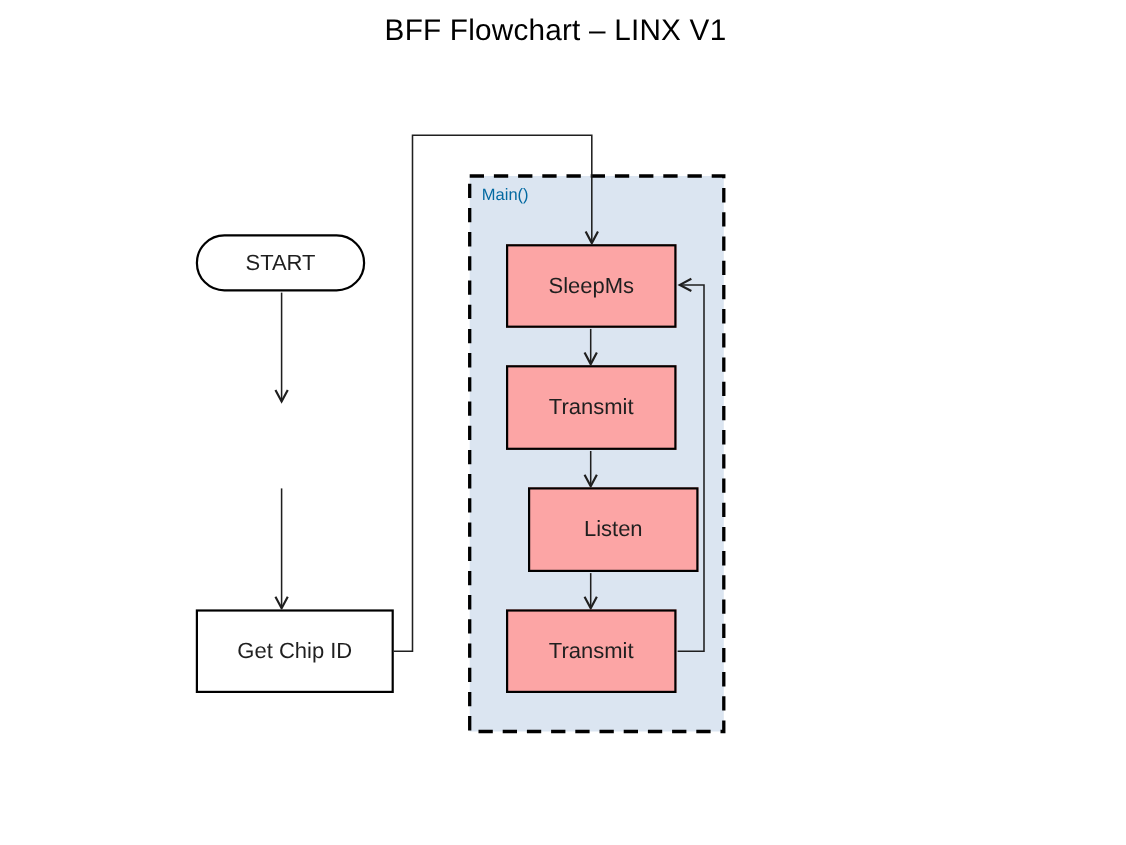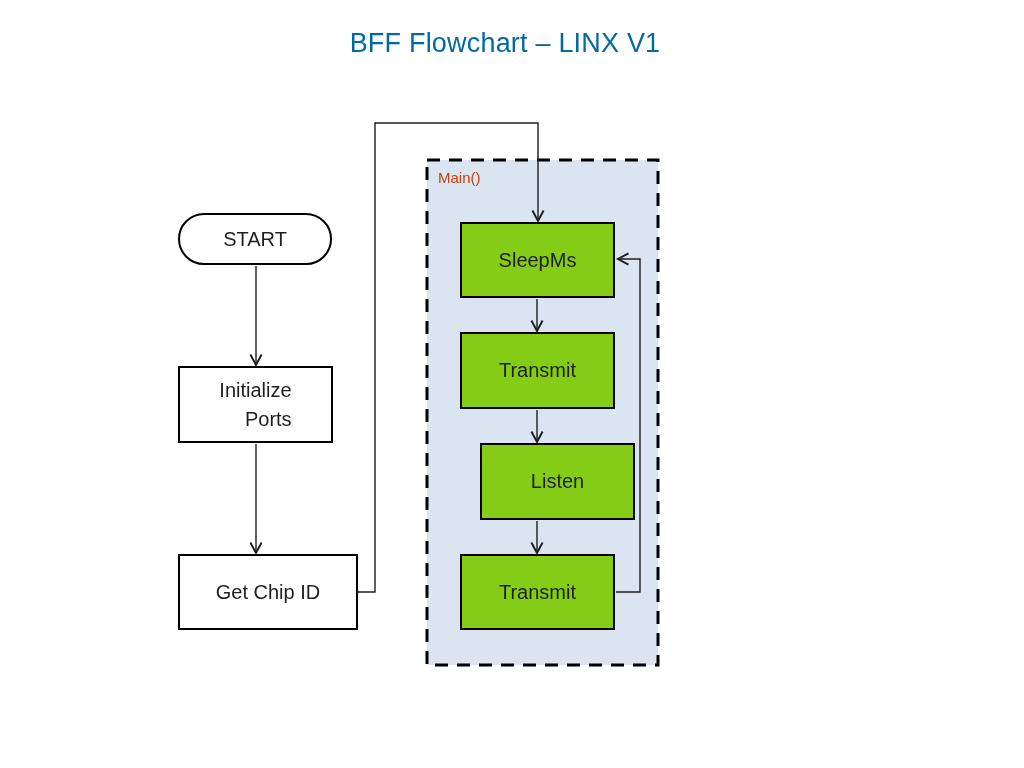--- a/index.html
+++ b/index.html
@@ -11,25 +11,25 @@
   .slide {
     position: relative;
     width: 1024px;
     height: 768px;
     background: #ffffff;
     overflow: hidden;
   }
   .title {
     position: absolute;
     left: 0;
-    top: 28px;
+    top: 12px;
     width: 1010px;
     text-align: center;
     font-size: 27px;
-    color: #0369a1;
+    color: #000000;
     letter-spacing: 0.2px;
   }
   .wires {
     position: absolute;
     left: 0;
     top: 0;
     width: 1024px;
     height: 768px;
   }
   .node {
@@ -45,31 +45,31 @@
     color: #1f1f1f;
     white-space: pre-line;
     line-height: 1.45;
   }
   .node.terminator {
     left: 178px; top: 213px; width: 154px; height: 52px;
     border-radius: 26px;
   }
   .node.init      { left: 178px; top: 366px; width: 155px; height: 77px; }
   .node.getchip   { left: 178px; top: 554px; width: 180px; height: 76px; }
-  .node.blue      { background: #84cc16; }
+  .node.blue      { background: #fca5a5; }
   .node.sleepms   { left: 460px; top: 222px; width: 155px; height: 76px; }
   .node.transmit1 { left: 460px; top: 332px; width: 155px; height: 77px; }
   .node.listen    { left: 480px; top: 443px; width: 155px; height: 77px; }
   .node.transmit2 { left: 460px; top: 554px; width: 155px; height: 76px; }
   .container-label {
     position: absolute;
     left: 438px;
     top: 169px;
     font-size: 15px;
-    color: #c2410c;
+    color: #0369a1;
   }
 </style>
 </head>
 <body>
 
 <div class="slide">
 
   <div class="title">BFF Flowchart – LINX V1</div>
 
   <svg class="wires" width="1024" height="768" viewBox="0 0 1024 768" xmlns="http://www.w3.org/2000/svg">
@@ -92,22 +92,20 @@
     <path d="M537,410 L537,442" fill="none" stroke="#1f1f1f" stroke-width="1.4" marker-end="url(#arr)"></path>
 
     <path d="M537,521 L537,553" fill="none" stroke="#1f1f1f" stroke-width="1.4" marker-end="url(#arr)"></path>
 
     <path d="M616,592 L640,592 L640,259 L618,259" fill="none" stroke="#1f1f1f" stroke-width="1.4" marker-end="url(#arr)"></path>
   </svg>
 
   <div class="container-label">Main()</div>
 
   <div class="node terminator">START</div>
-  <div class="node init">Initialize
-Ports</div>
   <div class="node getchip">Get Chip ID</div>
 
   <div class="node blue sleepms">SleepMs</div>
   <div class="node blue transmit1">Transmit</div>
   <div class="node blue listen">Listen</div>
   <div class="node blue transmit2">Transmit</div>
 
 </div>
 
 </body></html>

